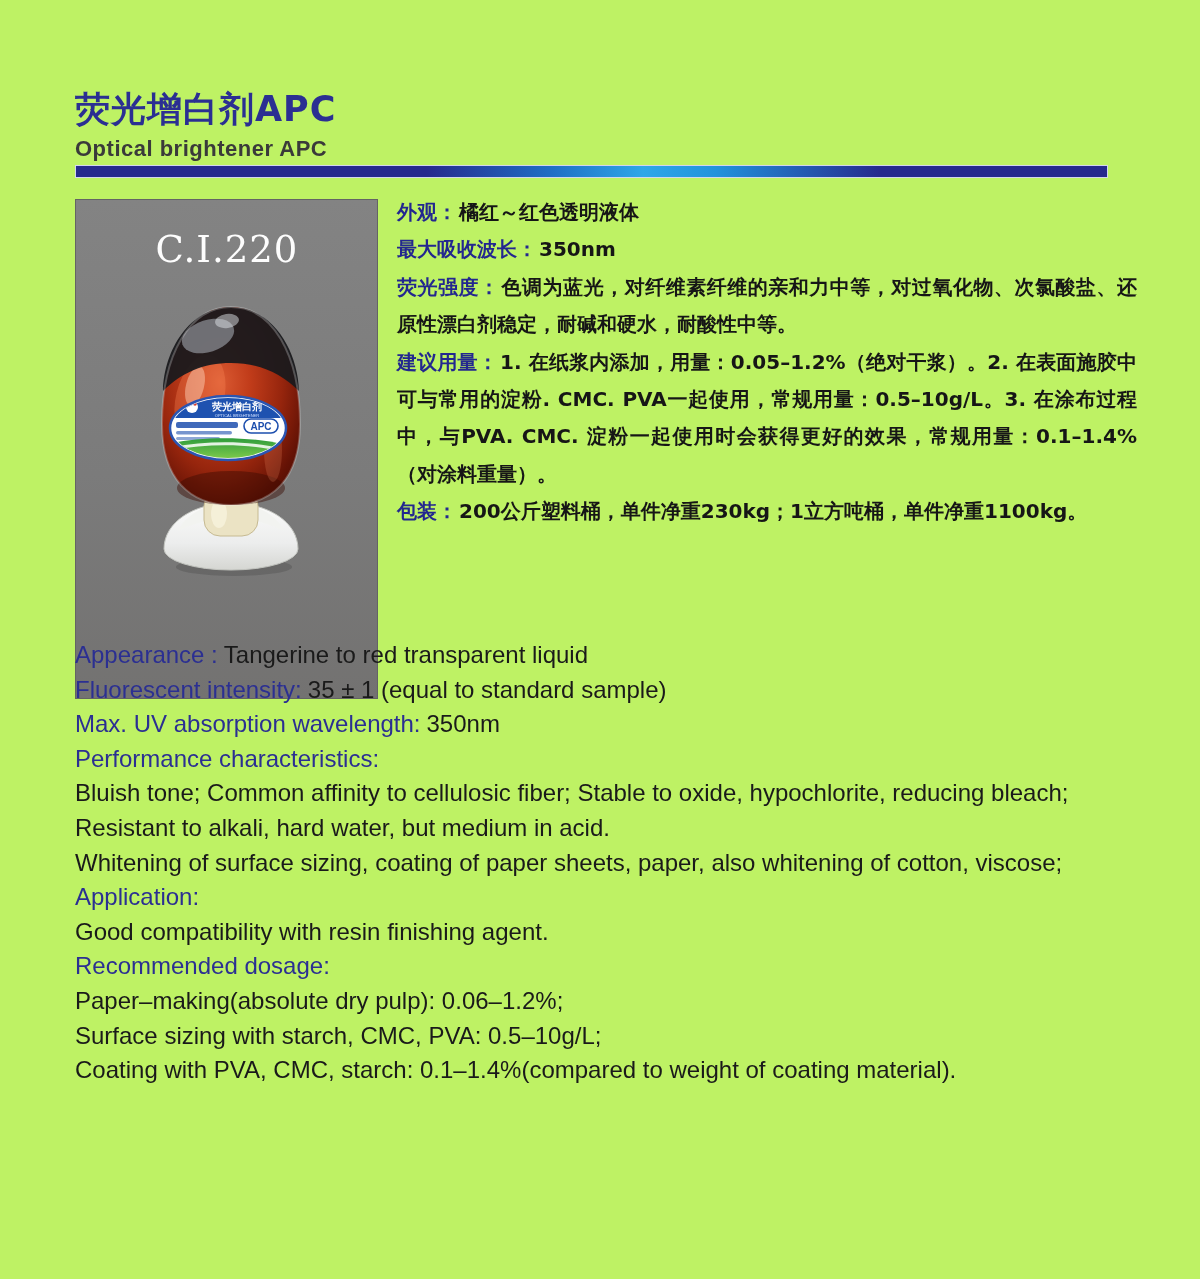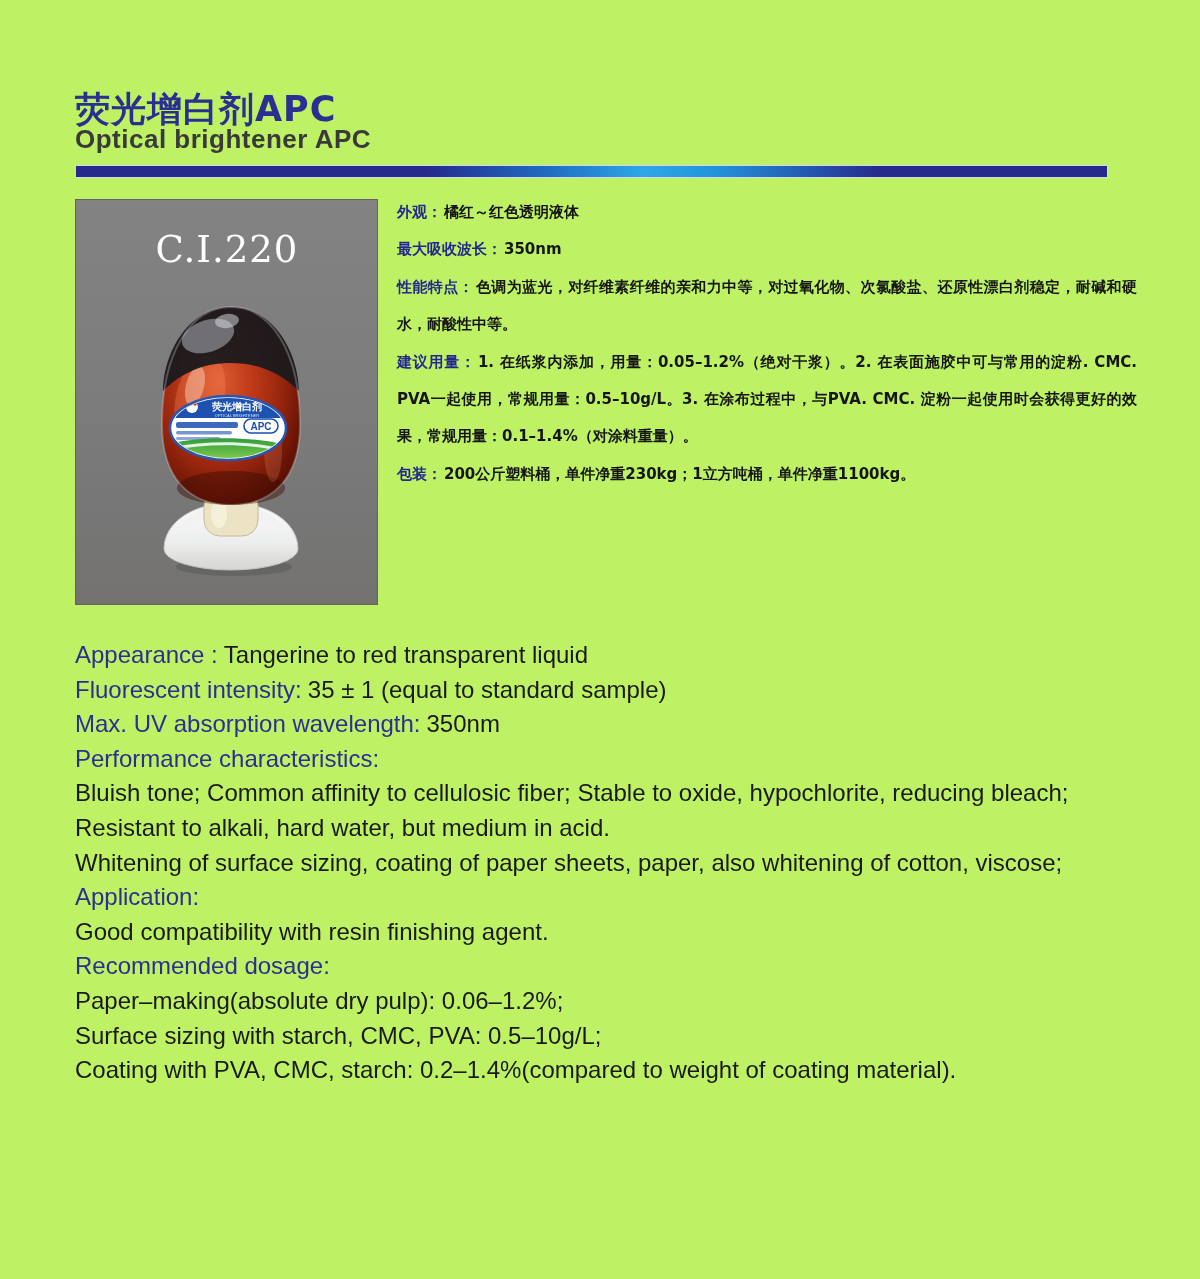--- a/index.html
+++ b/index.html
@@ -8,44 +8,44 @@
     position:relative; width:1200px; height:1279px; background:#bef264;
     overflow:hidden; font-family:"Liberation Sans", sans-serif;
   }
   
   .title-zh {
     position:absolute; left:75px; top:86px;
     font-family:"DejaVu Sans", sans-serif;
     font-size:35px; font-weight:bold; color:#2b2f92; letter-spacing:1px;
   }
   .title-en {
-    position:absolute; left:75px; top:124px;
-    font-size:26px; font-weight:bold; color:#3a3a3a; letter-spacing:0.5px;
+    position:absolute; left:75px; top:136px;
+    font-size:22px; font-weight:bold; color:#3a3a3a; letter-spacing:0.5px;
   }
   .divider-bar {
     position:absolute; left:75px; top:165px; width:1033px; height:13px;
     background:linear-gradient(90deg,
       #262a8d 0%, #262a8d 34%, #1f6ec4 46%, #2ea7e8 55%,
       #2193dc 62%, #262a8d 78%, #262a8d 100%);
     border:1px solid #d3d6ee;
   }
   
   .photo-panel {
-    position:absolute; left:75px; top:199px; width:303px; height:406px;
+    position:absolute; left:75px; top:199px; width:303px; height:500px;
     background:linear-gradient(180deg,#838383 0%,#7b7b7b 55%,#737271 100%);
     border:1px solid #646464;
   }
   .photo-panel svg { display:block; }
   
   .specs-zh {
     position:absolute; left:397px; top:194px; width:740px;
     font-family:"DejaVu Sans", sans-serif;
   }
   .specs-zh p {
-    font-size:15px; line-height:37.4px; font-weight:bold; color:#161616;
+    font-size:20px; line-height:37.4px; font-weight:bold; color:#161616;
     text-align:justify;
   }
   .specs-zh .lbl { color:#23278f; margin-right:2px; }
   
   .specs-en {
     position:absolute; left:75px; top:638px; width:1045px;
   }
   .specs-en p {
     font-size:24px; line-height:34.6px; color:#1a1a1a; font-weight:400;
   }
@@ -118,33 +118,33 @@
         <path d="M92,248 C130,240 176,240 212,250 L212,253 C176,243 130,243 92,251 Z" fill="#ffffff" opacity="0.85"></path>
         <rect x="168" y="219" width="34" height="14" rx="7" fill="#ffffff" stroke="#1d4fae" stroke-width="1.6"></rect>
         <text x="185" y="230" text-anchor="middle" font-family="Liberation Sans, sans-serif" font-size="10" font-weight="bold" fill="#1d4fae">APC</text>
       </g>
     </svg>
   </div>
 
   <div class="specs-zh">
     <p><span class="lbl">外观：</span><span>橘红～红色透明液体</span></p>
     <p><span class="lbl">最大吸收波长：</span><span>350nm</span></p>
-    <p><span class="lbl">性能特点：</span><span>色调为蓝光，对纤维素纤维的亲和力中等，对过氧化物、次氯酸盐、还原性漂白剂稳定，耐碱和硬水，耐酸性中等。</span></p>
+    <p><span class="lbl">荧光强度：</span><span>色调为蓝光，对纤维素纤维的亲和力中等，对过氧化物、次氯酸盐、还原性漂白剂稳定，耐碱和硬水，耐酸性中等。</span></p>
     <p><span class="lbl">建议用量：</span><span>1. 在纸浆内添加，用量：0.05–1.2%（绝对干浆）。2. 在表面施胶中可与常用的淀粉. CMC. PVA一起使用，常规用量：0.5–10g/L。3. 在涂布过程中，与PVA. CMC. 淀粉一起使用时会获得更好的效果，常规用量：0.1–1.4%（对涂料重量）。</span></p>
     <p><span class="lbl">包装：</span><span>200公斤塑料桶，单件净重230kg；1立方吨桶，单件净重1100kg。</span></p>
   </div>
 
   <div class="specs-en">
     <p><span class="lbl">Appearance :</span><span>Tangerine to red transparent liquid</span></p>
     <p><span class="lbl">Fluorescent intensity:</span><span>35 ± 1 (equal to standard sample)</span></p>
     <p><span class="lbl">Max. UV absorption wavelength:</span><span>350nm</span></p>
     <p><span class="lbl">Performance characteristics:</span></p>
     <p><span>Bluish tone; Common affinity to cellulosic fiber; Stable to oxide, hypochlorite, reducing bleach; Resistant to alkali, hard water, but medium in acid.</span></p>
     <p><span>Whitening of surface sizing, coating of paper sheets, paper, also whitening of cotton, viscose;</span></p>
     <p><span class="lbl">Application:</span></p>
     <p><span>Good compatibility with resin finishing agent.</span></p>
     <p><span class="lbl">Recommended dosage:</span></p>
     <p><span>Paper–making(absolute dry pulp): 0.06–1.2%;</span></p>
     <p><span>Surface sizing with starch, CMC, PVA: 0.5–10g/L;</span></p>
-    <p><span>Coating with PVA, CMC, starch: 0.2–1.4%(compared to weight of coating material).</span></p>
+    <p><span>Coating with PVA, CMC, starch: 0.1–1.4%(compared to weight of coating material).</span></p>
   </div>
 
 </div>
 
 </body></html>

